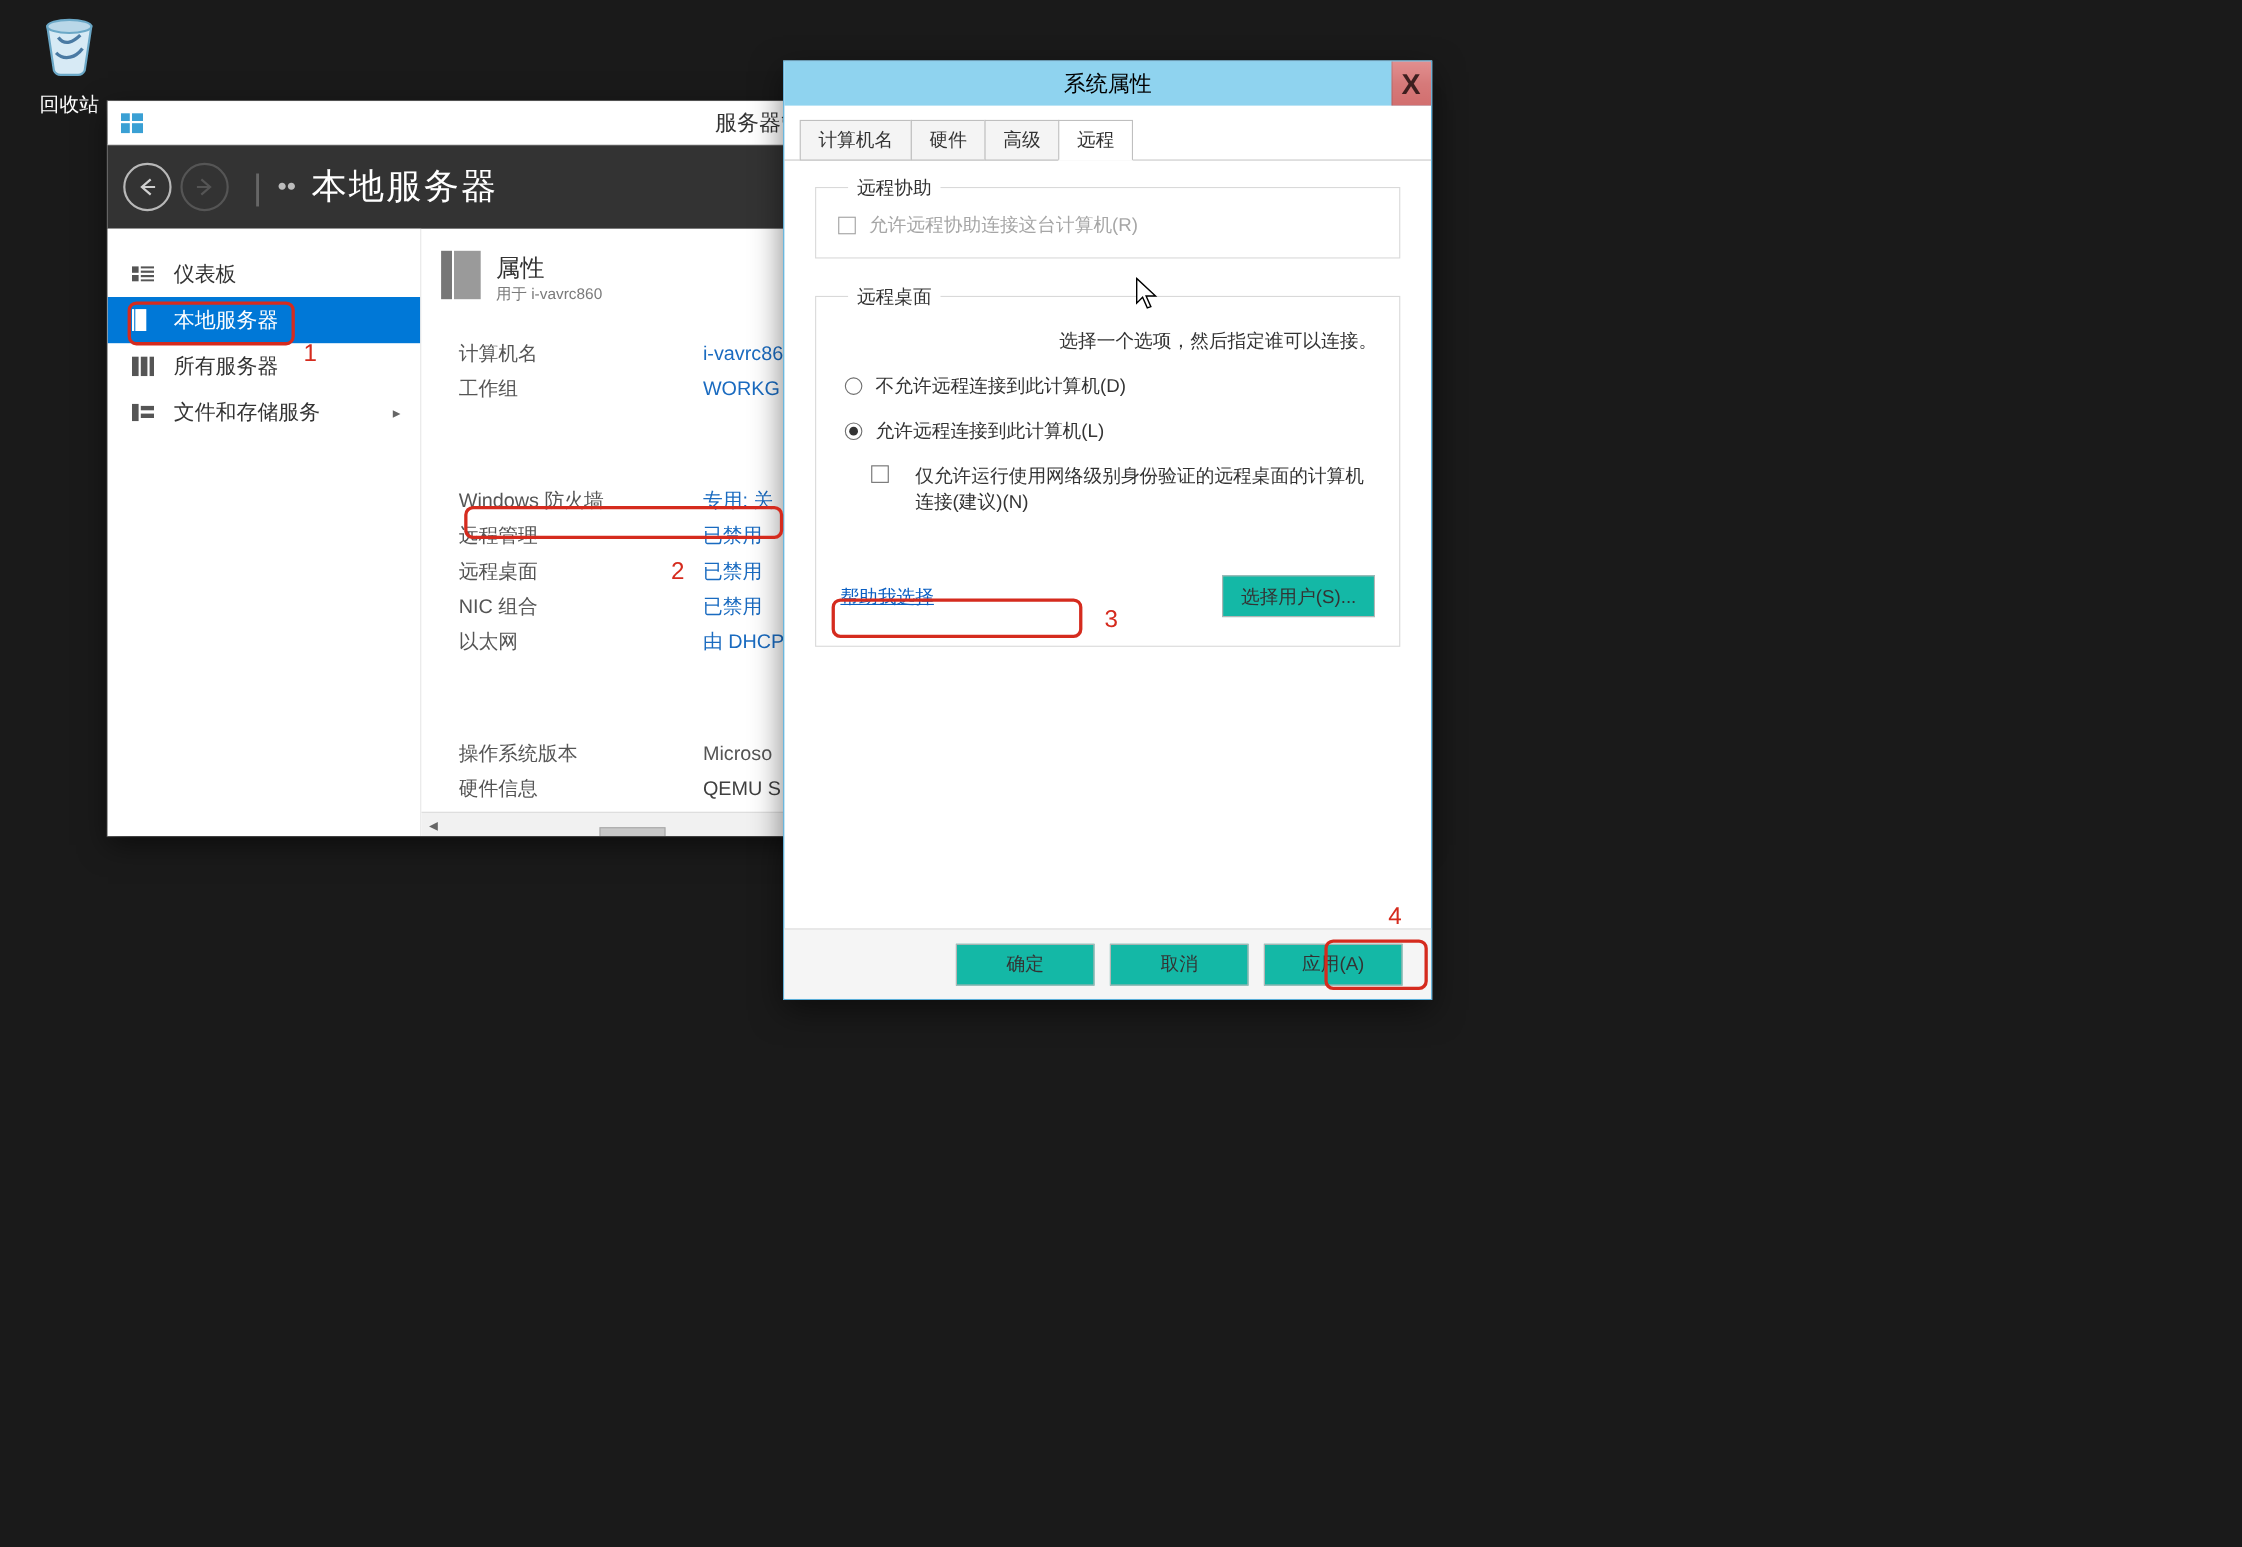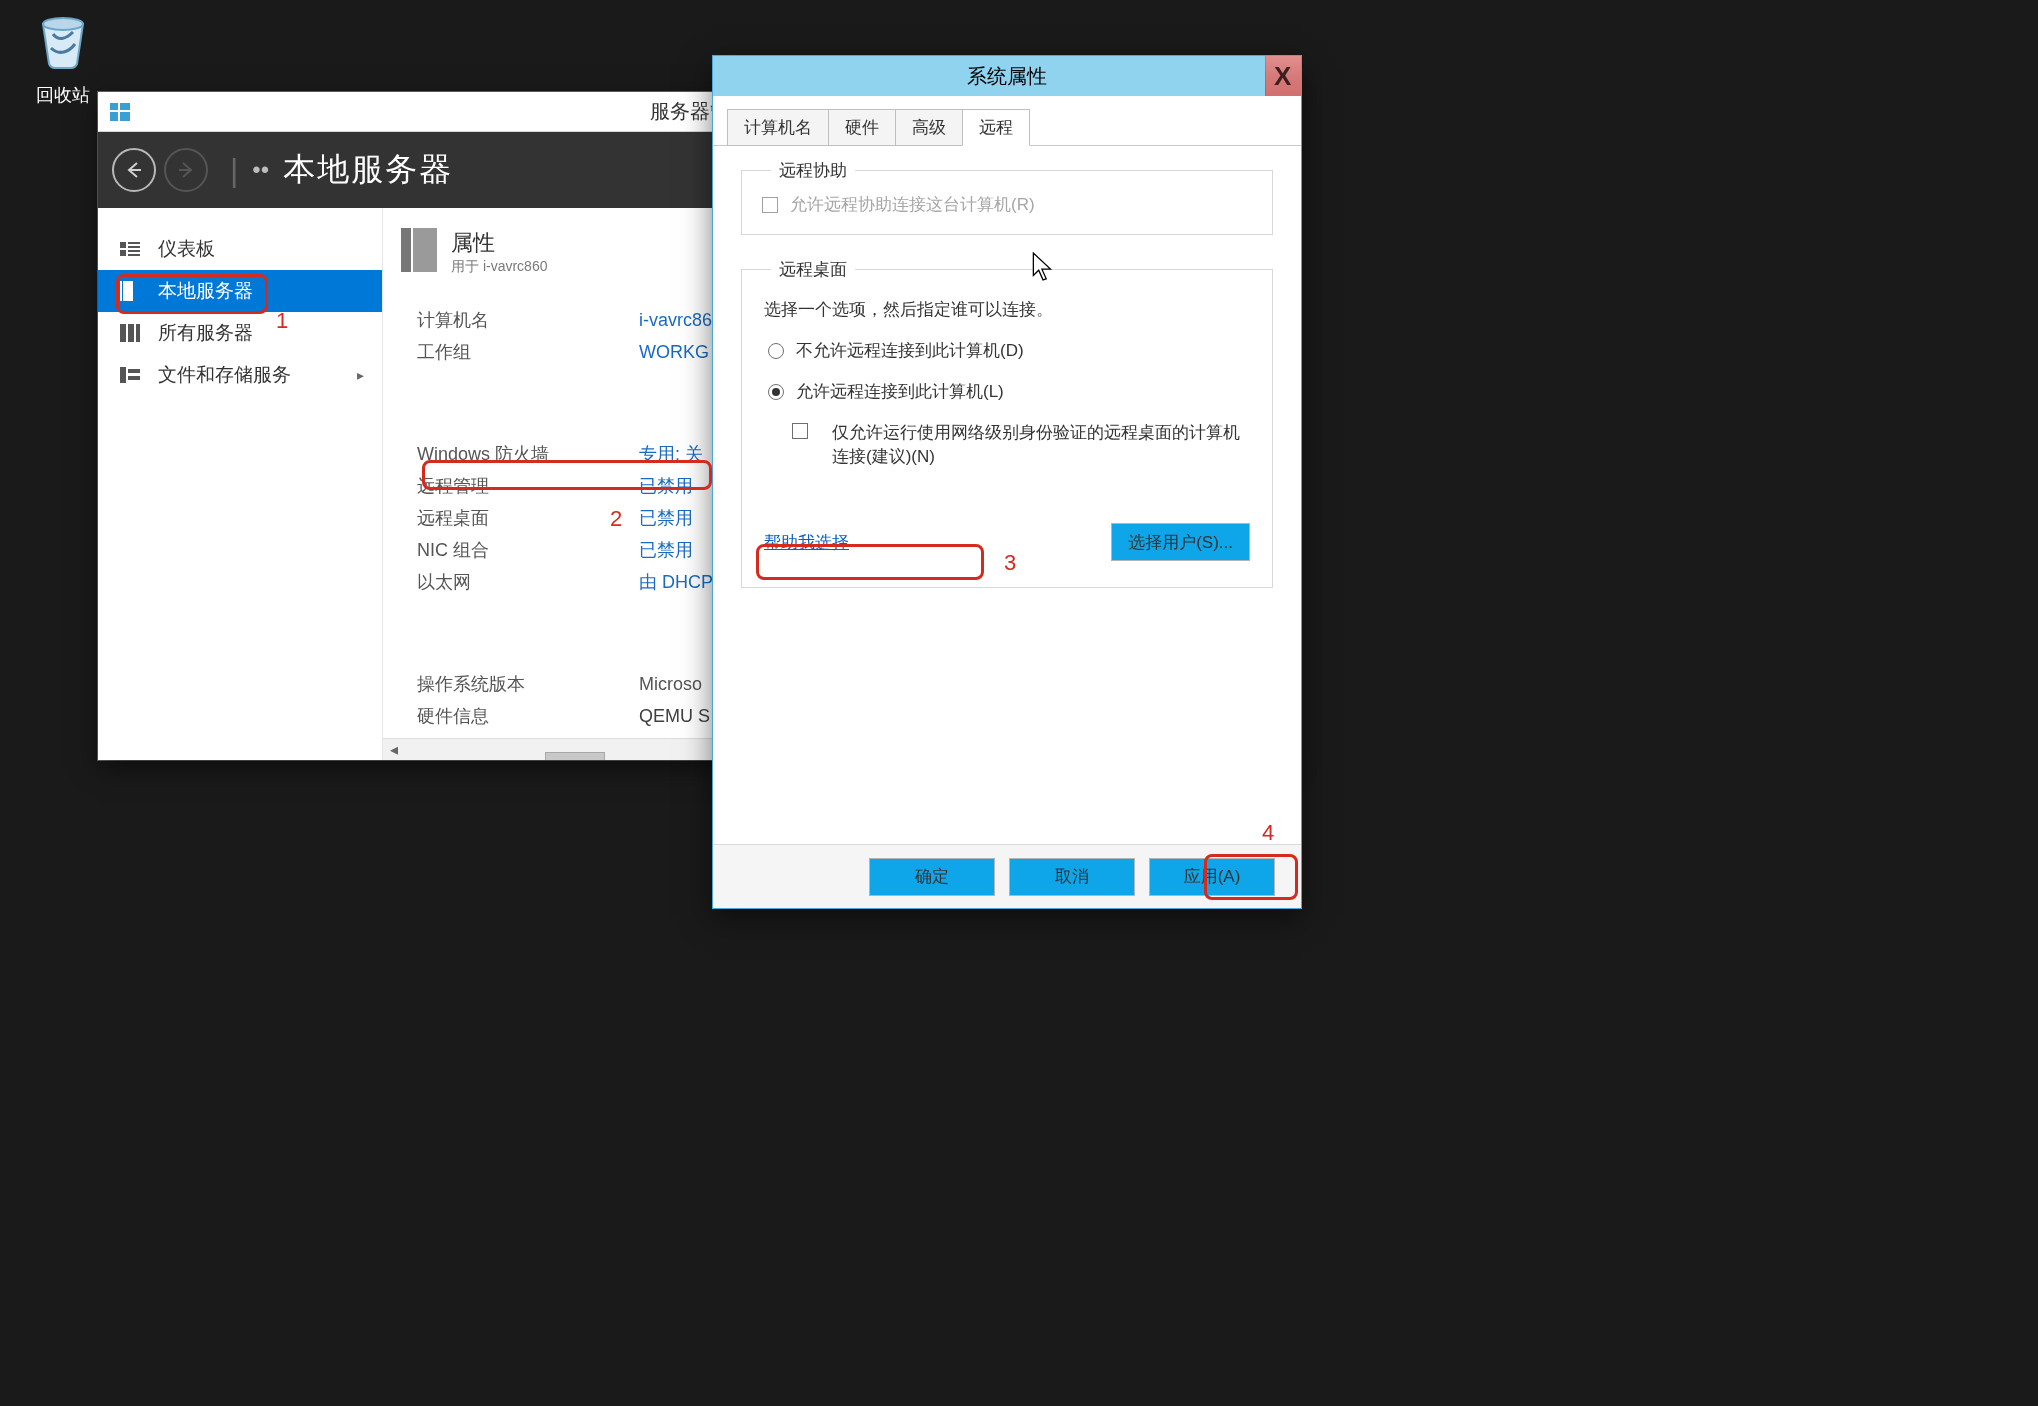--- a/index.html
+++ b/index.html
@@ -110,21 +110,21 @@
   .sysprop-tab.active { background:#fff; border-bottom-color:#fff; }
 
   .sysprop-body { padding: 24px 28px 14px 28px; font-size: 17px; color:#333; height: calc(100% - 40px - 50px - 64px); }
 
   .fieldset { border:1px solid #d9d9d9; padding: 22px 20px 18px 20px; margin-bottom: 34px; position:relative; }
   .fieldset .legend { position:absolute; top:-12px; left:29px; background:#fff; padding: 0 8px; color:#333; }
 
   .checkbox { display:flex; align-items:center; gap:12px; color:#a6a6a6; }
   .checkbox .box { width:16px; height:16px; border:1px solid #a0a0a0; display:inline-block; }
   .btn-win {
-    min-width: 126px; height: 38px; padding: 0 16px; background:#0ea5e9;
+    min-width: 126px; height: 38px; padding: 0 16px; background:#14b8a6;
     border: 1px solid #b5b5b5; font-size: 17px; color:#333;
     display:inline-flex; align-items:center; justify-content:center;
   }
   .btn-win.disabled { color:#9a9a9a; background:#f5f5f5; border-color:#d3d3d3; }
   .btn-row-right { display:flex; justify-content:flex-end; margin-top: 66px; }
 
   .radio { display:flex; align-items:center; gap:12px; margin: 18px 0 8px 6px; }
   .radio .dot { width:16px; height:16px; border:1px solid #6f6f6f; border-radius:50%; display:inline-flex; align-items:center; justify-content:center; }
   .radio.selected .dot::after { content:""; width:8px; height:8px; background:#333; border-radius:50%; }
 
@@ -329,21 +329,21 @@
       <div class="fieldset">
         <div class="legend">远程协助</div>
         <label class="checkbox">
           <span class="box"></span>
           <span>允许远程协助连接这台计算机(R)</span>
         </label>
       </div>
 
       <div class="fieldset" style="padding-bottom:26px;">
         <div class="legend">远程桌面</div>
-        <div style="margin: 6px 0 14px 2px;">选择一个选项，然后指定谁可以连接。</div>
+        <div style="margin: 6px 0 14px 2px; text-align: right;">选择一个选项，然后指定谁可以连接。</div>
 
         <label class="radio">
           <span class="dot"></span>
           <span>不允许远程连接到此计算机(D)</span>
         </label>
 
         <label class="radio selected">
           <span class="dot"></span>
           <span>允许远程连接到此计算机(L)</span>
         </label>

